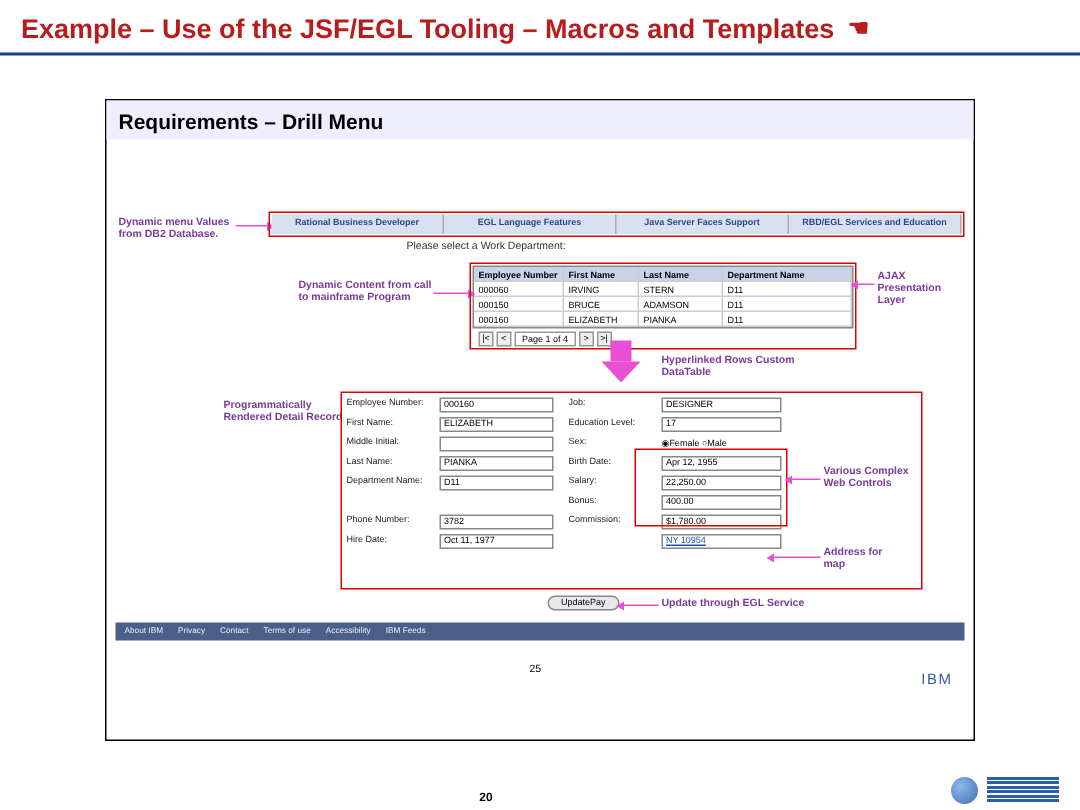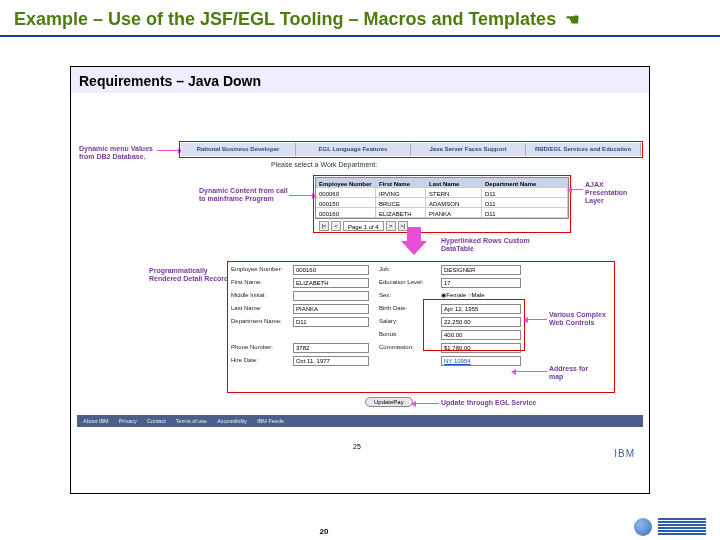--- a/index.html
+++ b/index.html
@@ -4,21 +4,21 @@
 <style>
   * { box-sizing: border-box; margin: 0; padding: 0; }
   body {
     width: 720px; height: 540px;
     font-family: Arial, sans-serif;
     background: #fff;
     position: relative;
     overflow: hidden;
   }
   .slide-title {
-    color: #4d7c0f;
+    color: #b91c1c;
     font-size: 18px;
     font-weight: bold;
     padding: 8px 14px 4px 14px;
     border-bottom: 2px solid #1a3d8f;
     line-height: 1.25;
   }
   .slide-title .key-icon {
     display: inline-block;
     font-size: 16px;
     vertical-align: middle;
@@ -242,21 +242,21 @@
 </style>
 </head>
 <body>
 
 <div class="slide-title">
   <span>Example – Use of the JSF/EGL Tooling – Macros and Templates</span>
   <span class="key-icon">☚</span>
 </div>
 
 <div class="screenshot">
-  <div class="shot-title">Requirements – Java Down</div>
+  <div class="shot-title">Requirements – Drill Menu</div>
 
 
   <div class="annot" style="left:8px;top:78px;width:80px">Dynamic menu Values from DB2 Database.</div>
   <div class="pinkline pinkarrow-r" style="left:86px;top:83px;width:22px"></div>
 
   <div class="redbox" style="left:108px;top:74px;width:464px;height:17px"></div>
   <div class="menu-bar">
     <div>Rational Business Developer</div>
     <div>EGL Language Features</div>
     <div>Java Server Faces Support</div>

